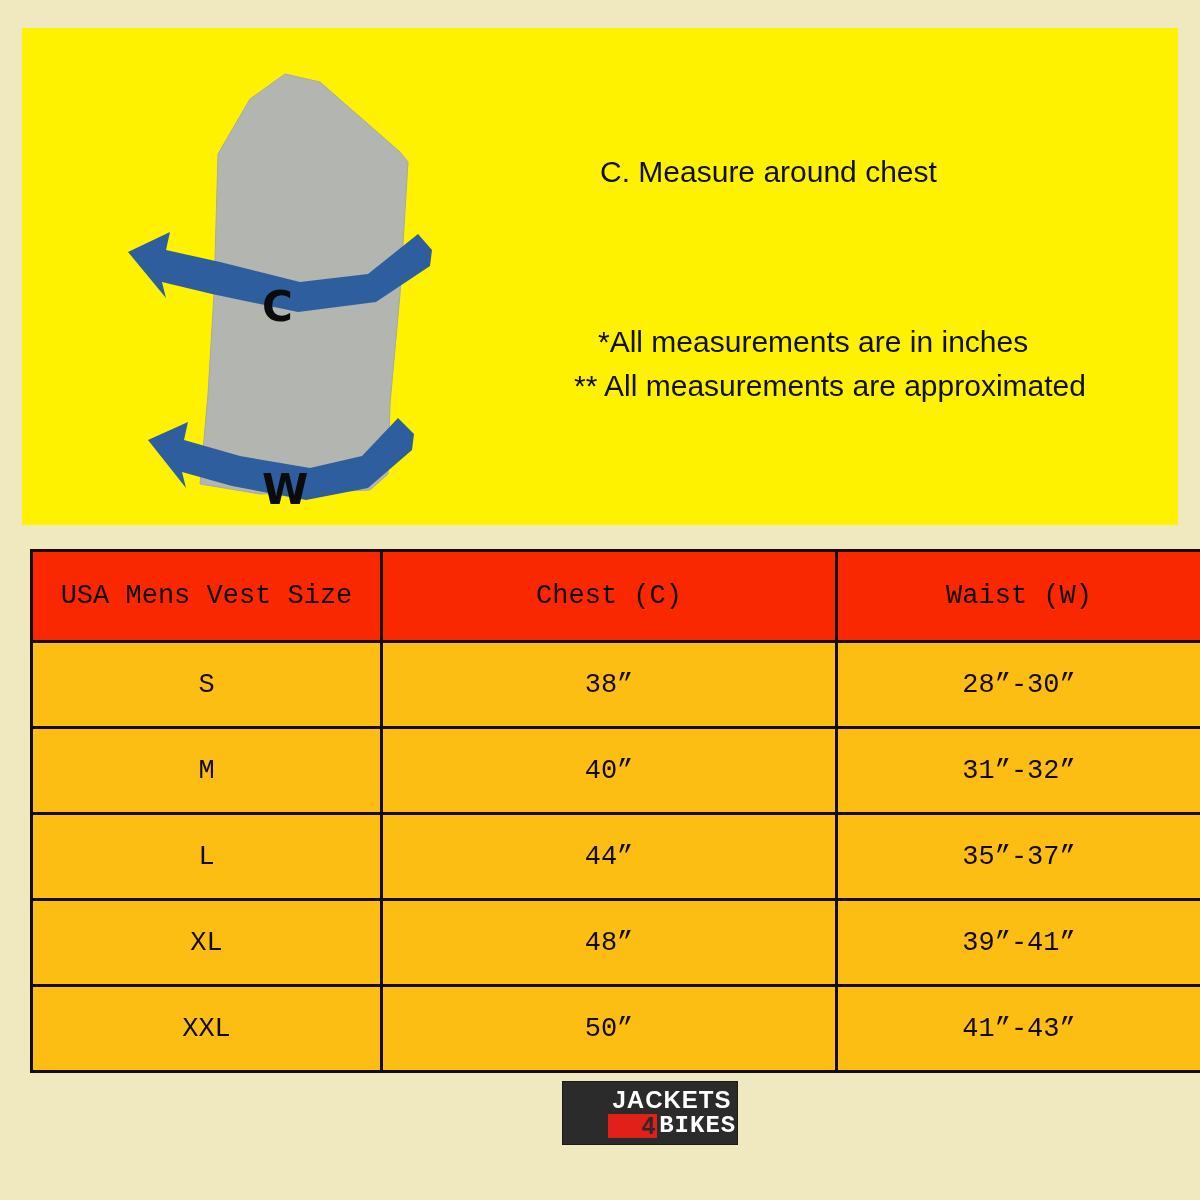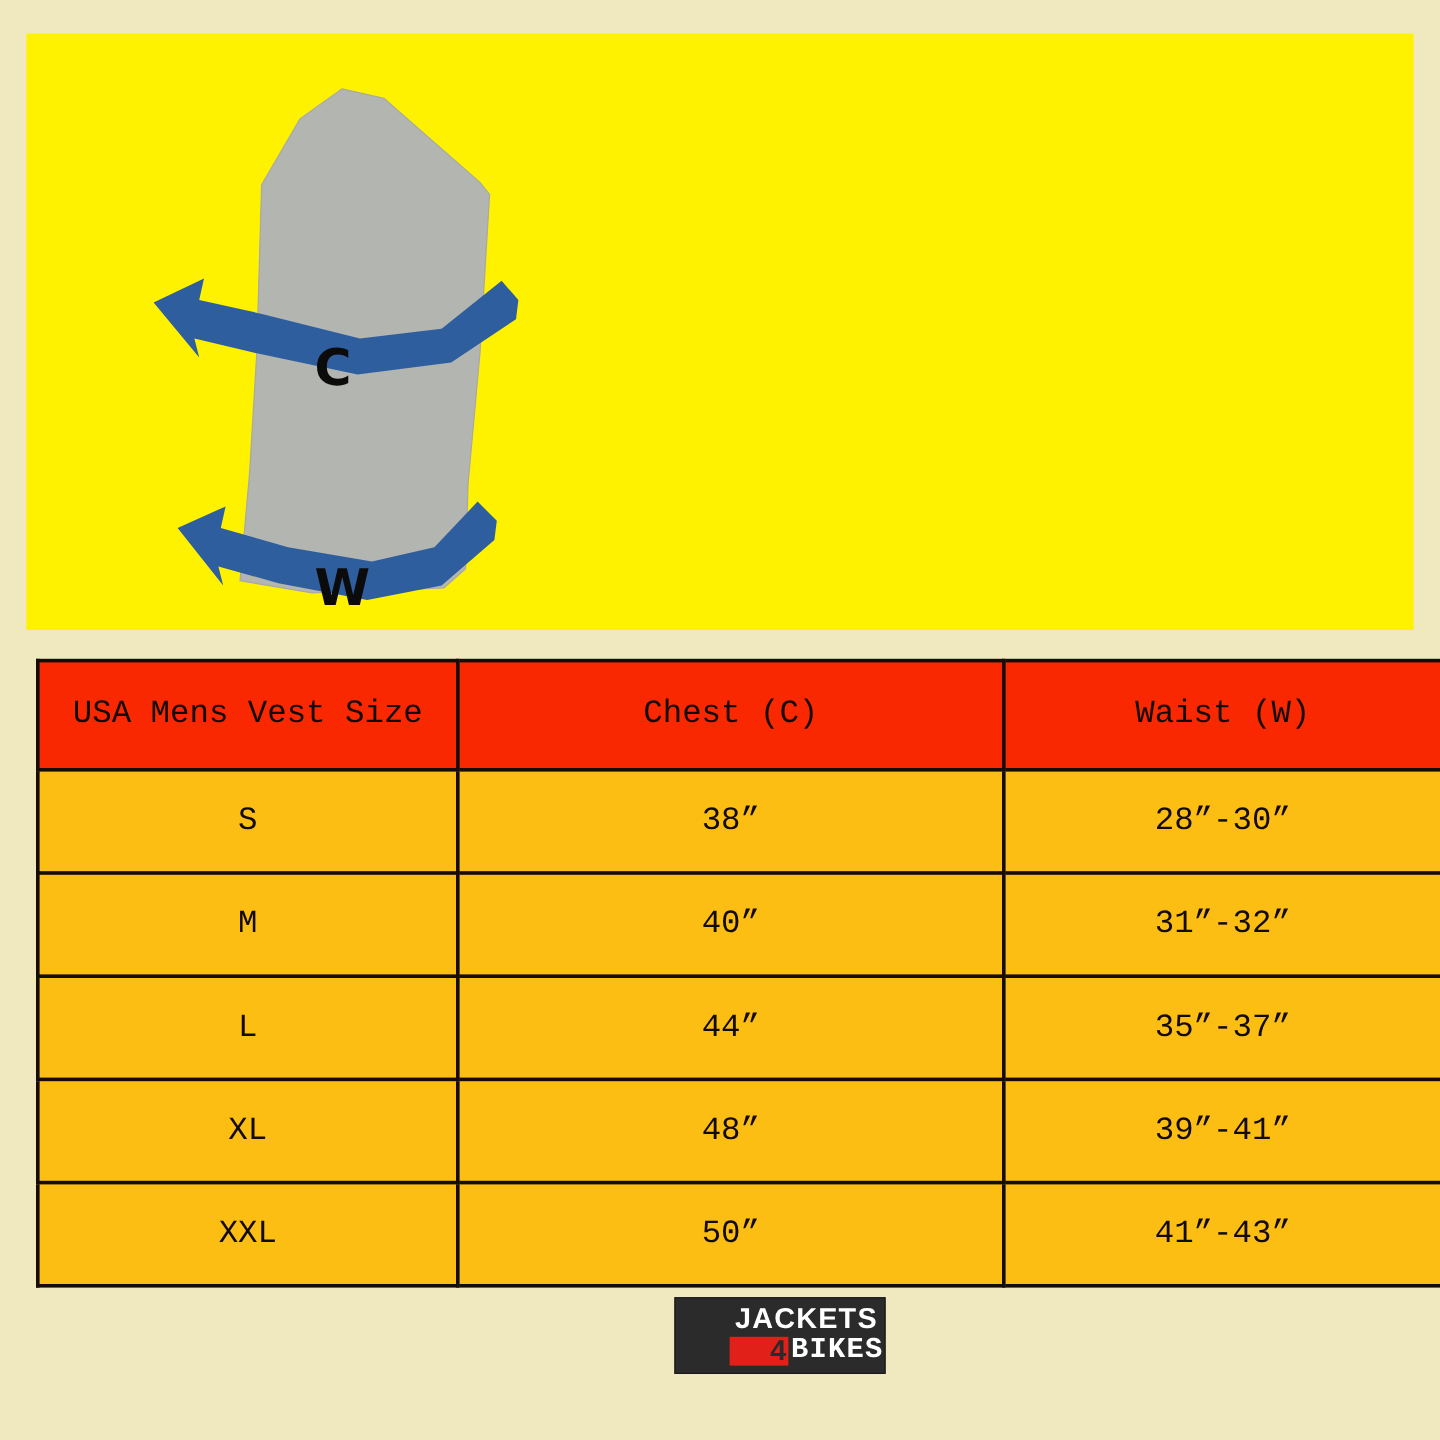--- a/index.html
+++ b/index.html
@@ -167,22 +167,27 @@
                L332 206 L330 222 L276 258 L198 268 L112 250 L62 238 L66 254 Z" fill="#2E5E9E"></path>
 
       <path d="M48 396 L88 378 L84 396 L140 412 L210 424 L262 412 L298 374
                L314 390 L312 406 L268 444 L206 456 L132 442 L82 428 L86 444 Z" fill="#2E5E9E"></path>
     </svg>
     <span class="measure-letter letter-c">C</span>
     <span class="measure-letter letter-w">W</span>
   </div>
 
   <div class="note-block notes-top">
-  </div>
-
+    <div>C. Measure around chest</div>
+  </div>
+
+  <div class="note-block notes-bottom">
+    <div class="line-1">*All measurements are in inches</div>
+    <div>** All measurements are approximated</div>
+  </div>
 </div>
 
 <table class="size-table">
   <thead>
     <tr>
       <th class="col-size">USA Mens Vest Size</th>
       <th class="col-chest">Chest (C)</th>
       <th class="col-waist">Waist (W)</th>
     </tr>
   </thead>

